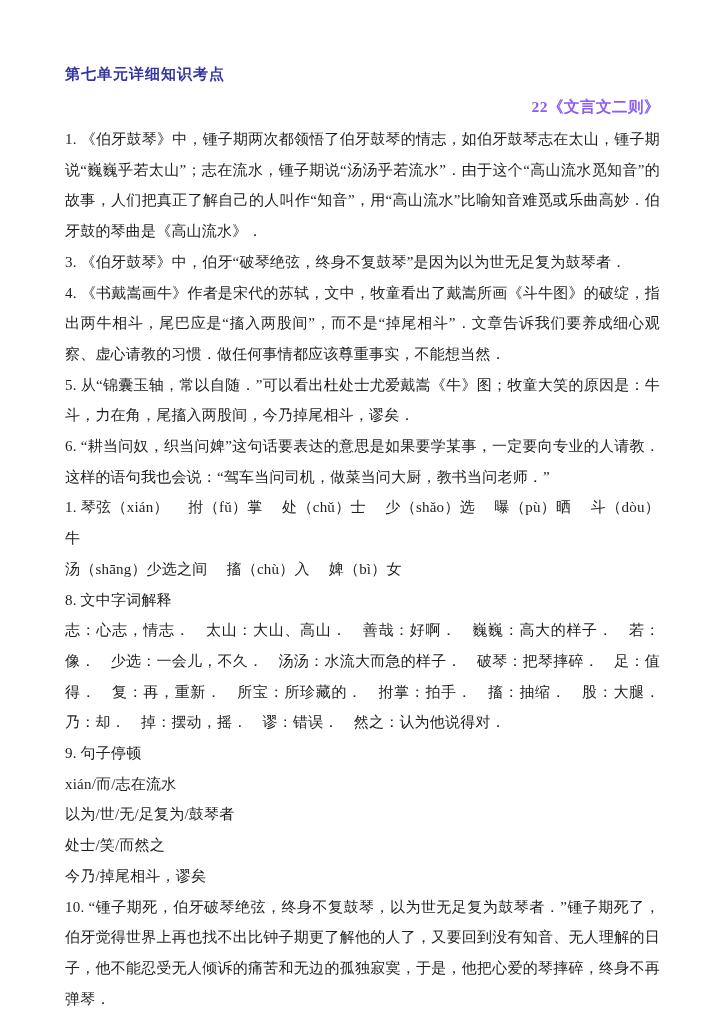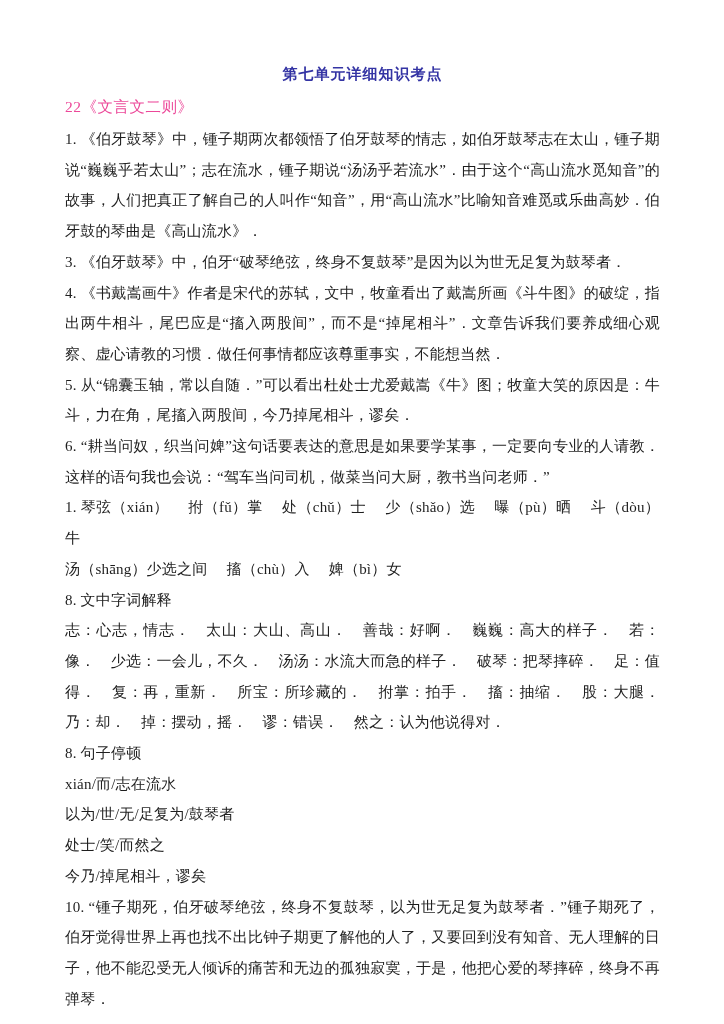--- a/index.html
+++ b/index.html
@@ -11,34 +11,34 @@
     position: relative;
     width: 724px;
     height: 1024px;
     background: #ffffff;
     box-sizing: border-box;
     padding: 62px 64px 0 65px;
     font-family: "Liberation Serif", "DejaVu Serif", serif;
     overflow: hidden;
   }
   .doc-title {
-    text-align: center;
     font-weight: bold;
     font-size: 15px;
     line-height: 24px;
     color: #3434a4;
     letter-spacing: 1px;
   }
   .section-heading {
-    font-weight: normal;
+    font-weight: bold;
     font-size: 15.5px;
     line-height: 30px;
     margin-top: 6px;
-    color: #ec4899;
+    color: #8b5cf6;
     letter-spacing: 0.5px;
+    text-align: right;
   }
   .content {
     margin-top: 2px;
   }
   .block {
     font-size: 15px;
     line-height: 30.7px;
     color: #1e1e1e;
     text-align: justify;
     text-justify: inter-character;
@@ -55,20 +55,20 @@
   <div class="content">
     <div class="block">1. 《伯牙鼓琴》中，锺子期两次都领悟了伯牙鼓琴的情志，如伯牙鼓琴志在太山，锺子期说“巍巍乎若太山”；志在流水，锺子期说“汤汤乎若流水”．由于这个“高山流水觅知音”的故事，人们把真正了解自己的人叫作“知音”，用“高山流水”比喻知音难觅或乐曲高妙．伯牙鼓的琴曲是《高山流水》．</div>
     <div class="block">3. 《伯牙鼓琴》中，伯牙“破琴绝弦，终身不复鼓琴”是因为以为世无足复为鼓琴者．</div>
     <div class="block">4. 《书戴嵩画牛》作者是宋代的苏轼，文中，牧童看出了戴嵩所画《斗牛图》的破绽，指出两牛相斗，尾巴应是“搐入两股间”，而不是“掉尾相斗”．文章告诉我们要养成细心观察、虚心请教的习惯．做任何事情都应该尊重事实，不能想当然．</div>
     <div class="block">5. 从“锦囊玉轴，常以自随．”可以看出杜处士尤爱戴嵩《牛》图；牧童大笑的原因是：牛斗，力在角，尾搐入两股间，今乃掉尾相斗，谬矣．</div>
     <div class="block">6. “耕当问奴，织当问婢”这句话要表达的意思是如果要学某事，一定要向专业的人请教．这样的语句我也会说：“驾车当问司机，做菜当问大厨，教书当问老师．”</div>
     <div class="block">1. 琴弦（xián）　 拊（fǔ）掌　 处（chǔ）士　 少（shǎo）选　 曝（pù）晒　 斗（dòu）牛</div>
     <div class="block">汤（shāng）少选之间　 搐（chù）入　 婢（bì）女</div>
     <div class="block">8. 文中字词解释</div>
     <div class="block">志：心志，情志．　太山：大山、高山．　善哉：好啊．　巍巍：高大的样子．　若：像．　少选：一会儿，不久．　汤汤：水流大而急的样子．　破琴：把琴摔碎．　足：值得．　复：再，重新．　所宝：所珍藏的．　拊掌：拍手．　搐：抽缩．　股：大腿．　乃：却．　掉：摆动，摇．　谬：错误．　然之：认为他说得对．</div>
-    <div class="block">8. 句子停顿</div>
+    <div class="block">9. 句子停顿</div>
     <div class="block">xián/而/志在流水</div>
     <div class="block">以为/世/无/足复为/鼓琴者</div>
     <div class="block">处士/笑/而然之</div>
     <div class="block">今乃/掉尾相斗，谬矣</div>
     <div class="block">10. “锺子期死，伯牙破琴绝弦，终身不复鼓琴，以为世无足复为鼓琴者．”锺子期死了，伯牙觉得世界上再也找不出比钟子期更了解他的人了，又要回到没有知音、无人理解的日子，他不能忍受无人倾诉的痛苦和无边的孤独寂寞，于是，他把心爱的琴摔碎，终身不再弹琴．</div>
   </div>
 </div>
 
 </body></html>

